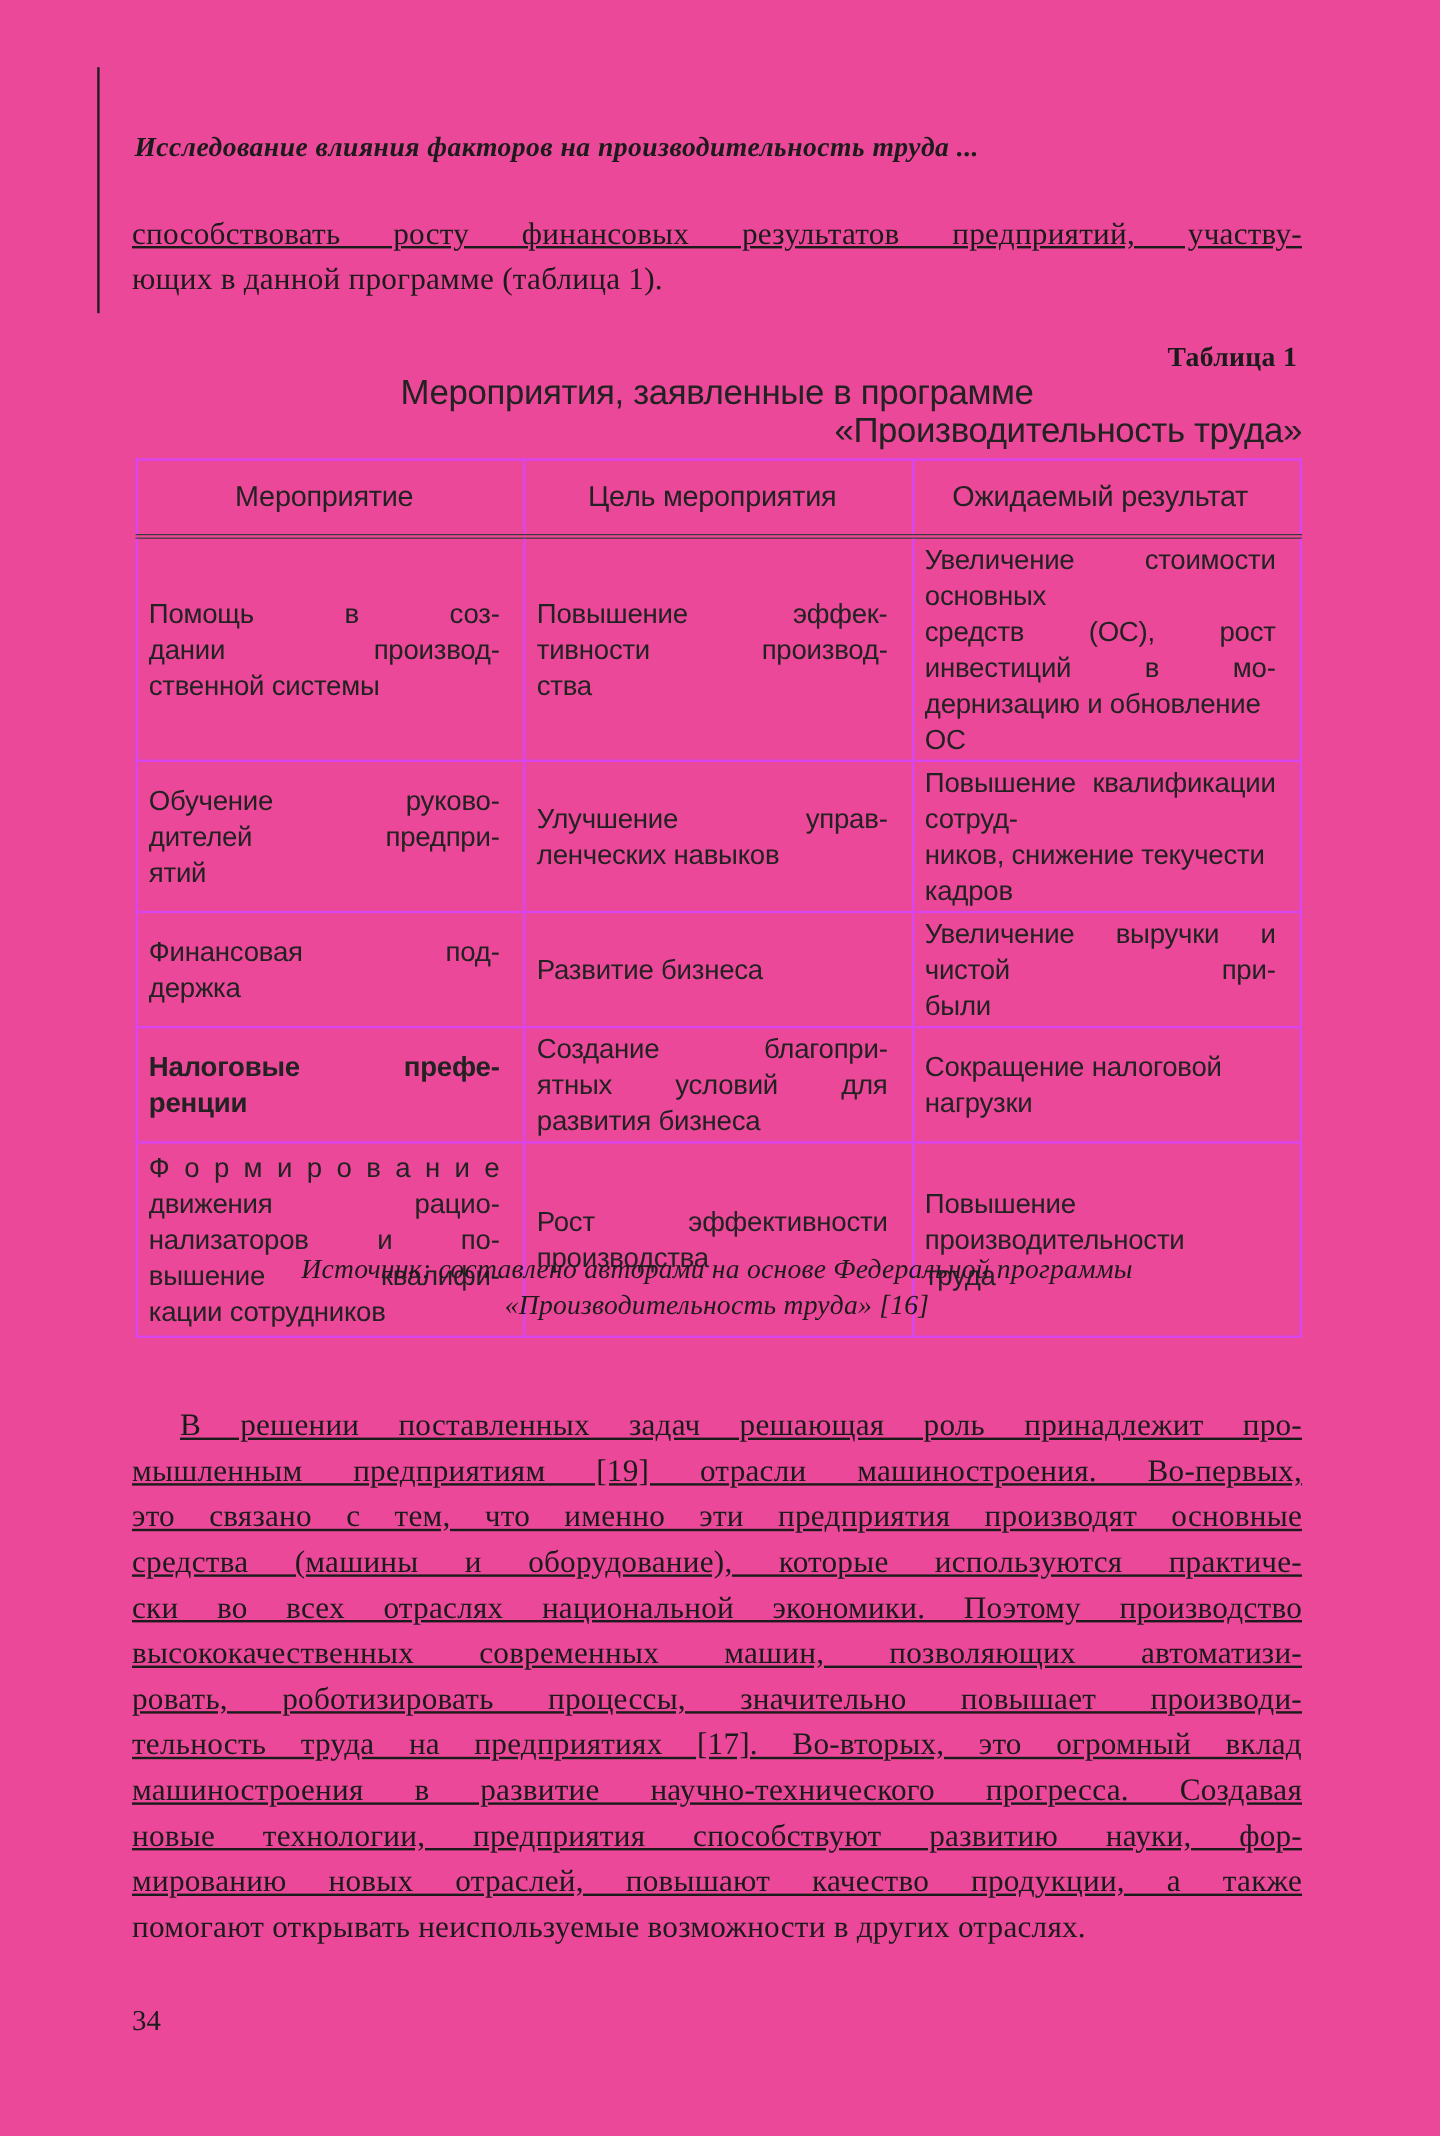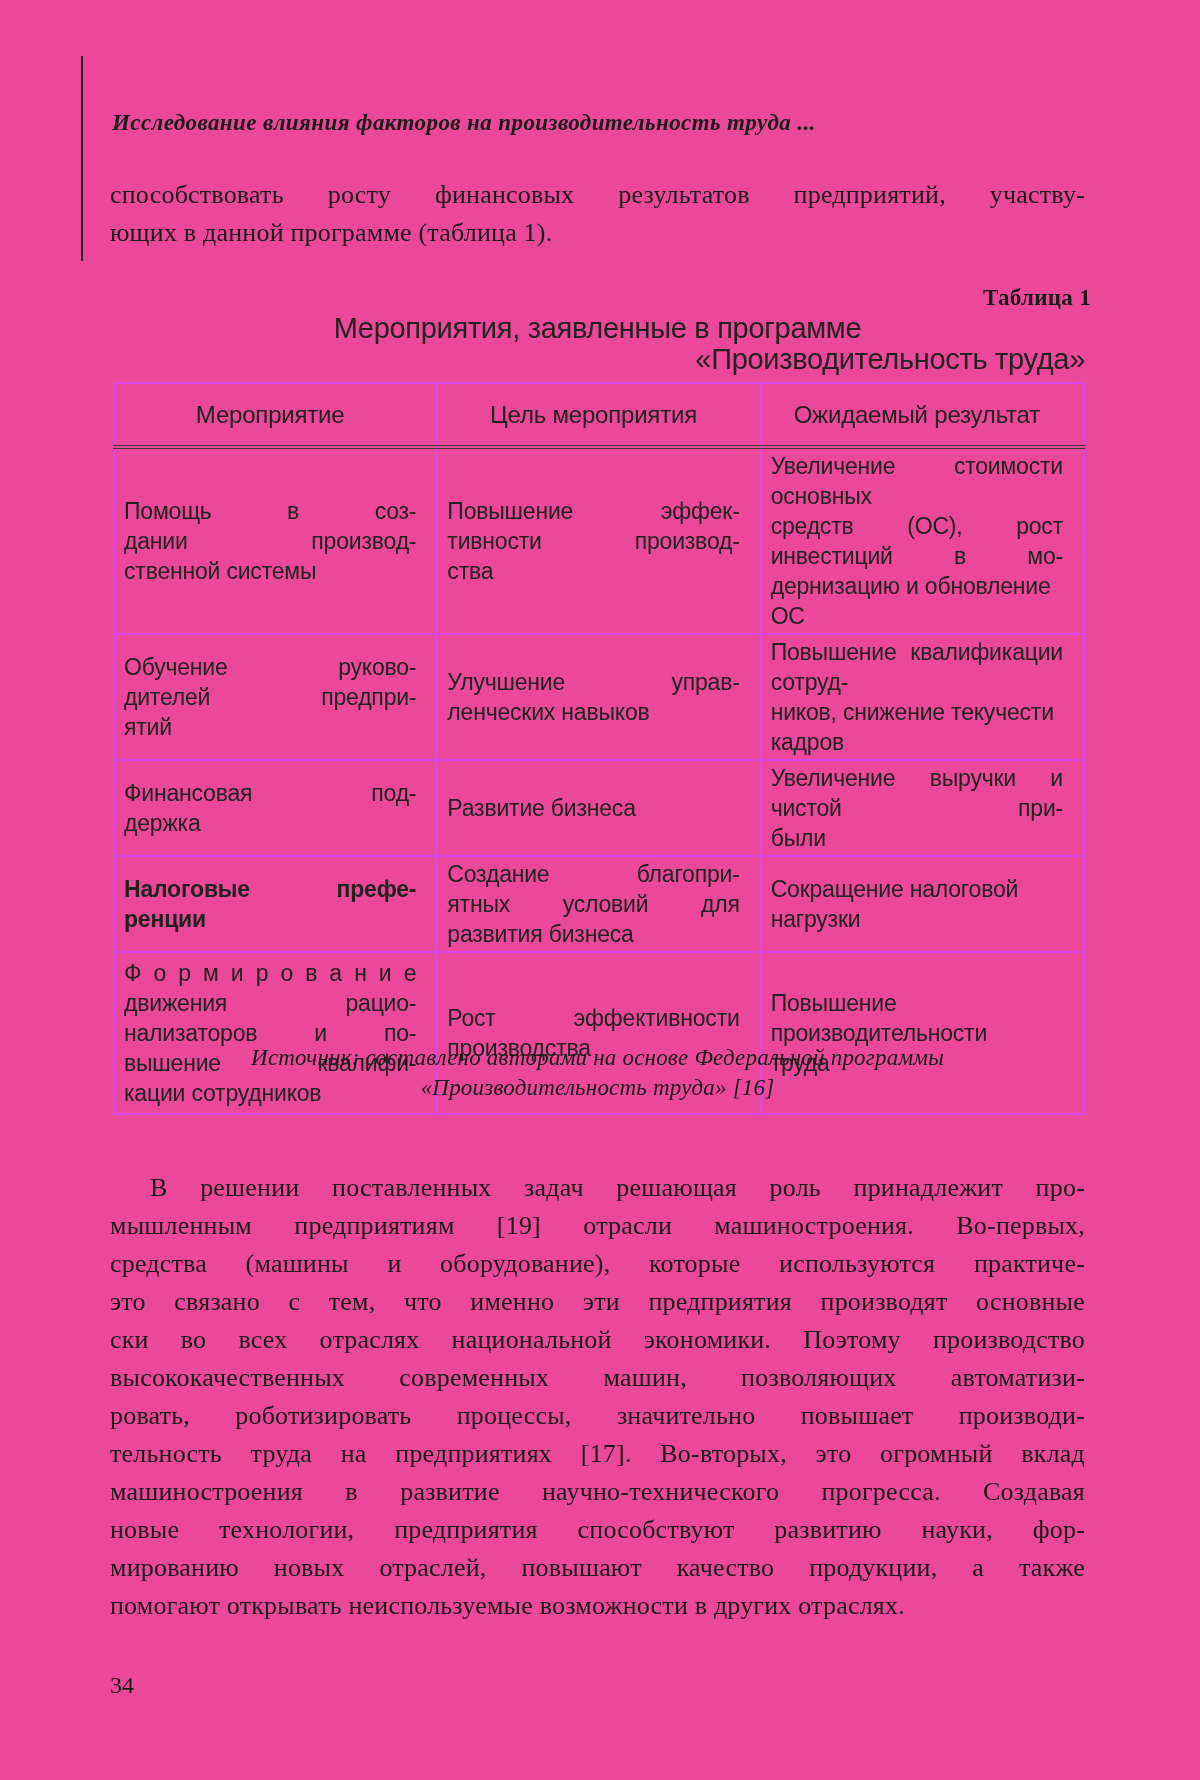--- a/index.html
+++ b/index.html
@@ -19,23 +19,23 @@
     position:absolute;left:112px;top:110px;width:930px;
     font:italic 700 23px/26px "Liberation Serif", serif;
     letter-spacing:0.4px;
     white-space:nowrap;
   }
   .intro{
     position:absolute;left:110px;top:176px;width:975px;
     font:400 26px/38px "Liberation Serif", serif;
     letter-spacing:0.2px;
   }
-  .intro .jl, .body-par .jl{ text-align:justify; text-align-last:justify; }
+  .intro .jl, .body-par .jl{ text-align:justify; text-align-last:justify;text-decoration:underline; }
   .table-label{
-    position:absolute;left:116px;top:285px;width:975px;
+    position:absolute;left:106px;top:285px;width:975px;
     font:700 23px/26px "Liberation Serif", serif;
     text-align:right;
     letter-spacing:0.3px;
   }
   .table-title{
     position:absolute;left:110px;top:313px;width:975px;
     font:400 29px/31px "Liberation Sans", sans-serif;
     letter-spacing:-0.3px;
     text-align:center;
     color:#222;
@@ -215,22 +215,22 @@
   </div>
 
   <div class="source" id="sourceNote">
       <div style="text-align: center;">Источник: составлено авторами на основе Федеральной программы</div>
       <div style="text-align: center;">«Производительность труда» [16]</div>
     </div>
 
   <div class="body-par" id="bodyPar">
       <div class="jl indent">В решении поставленных задач решающая роль принадлежит про-</div>
       <div class="jl">мышленным предприятиям [19] отрасли машиностроения. Во-первых,</div>
+      <div class="jl">это связано с тем, что именно эти предприятия производят основные</div>
       <div class="jl">средства (машины и оборудование), которые используются практиче-</div>
-      <div class="jl">это связано с тем, что именно эти предприятия производят основные</div>
       <div class="jl">ски во всех отраслях национальной экономики. Поэтому производство</div>
       <div class="jl">высококачественных современных машин, позволяющих автоматизи-</div>
       <div class="jl">ровать, роботизировать процессы, значительно повышает производи-</div>
       <div class="jl">тельность труда на предприятиях [17]. Во-вторых, это огромный вклад</div>
       <div class="jl">машиностроения в развитие научно-технического прогресса. Создавая</div>
       <div class="jl">новые технологии, предприятия способствуют развитию науки, фор-</div>
       <div class="jl">мированию новых отраслей, повышают качество продукции, а также</div>
       <div class="ll">помогают открывать неиспользуемые возможности в других отраслях.</div>
     </div>
 

